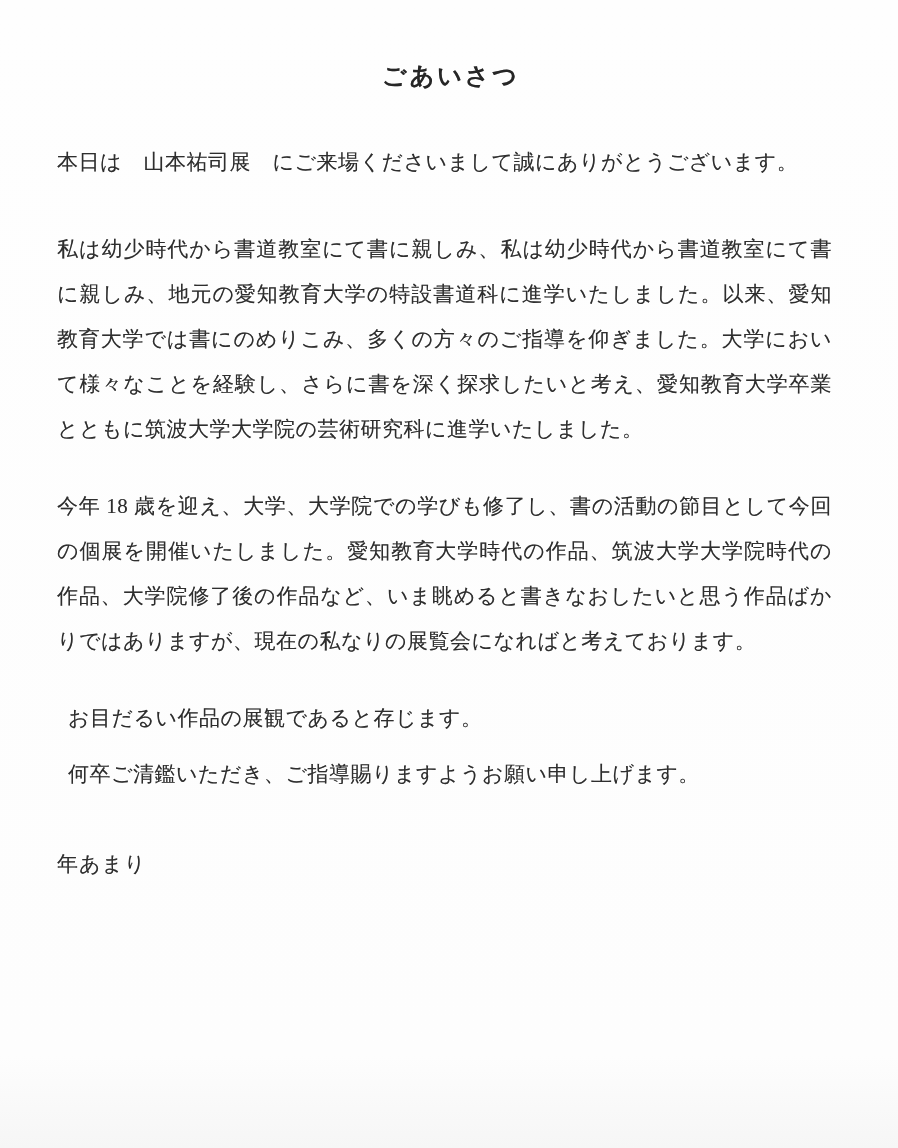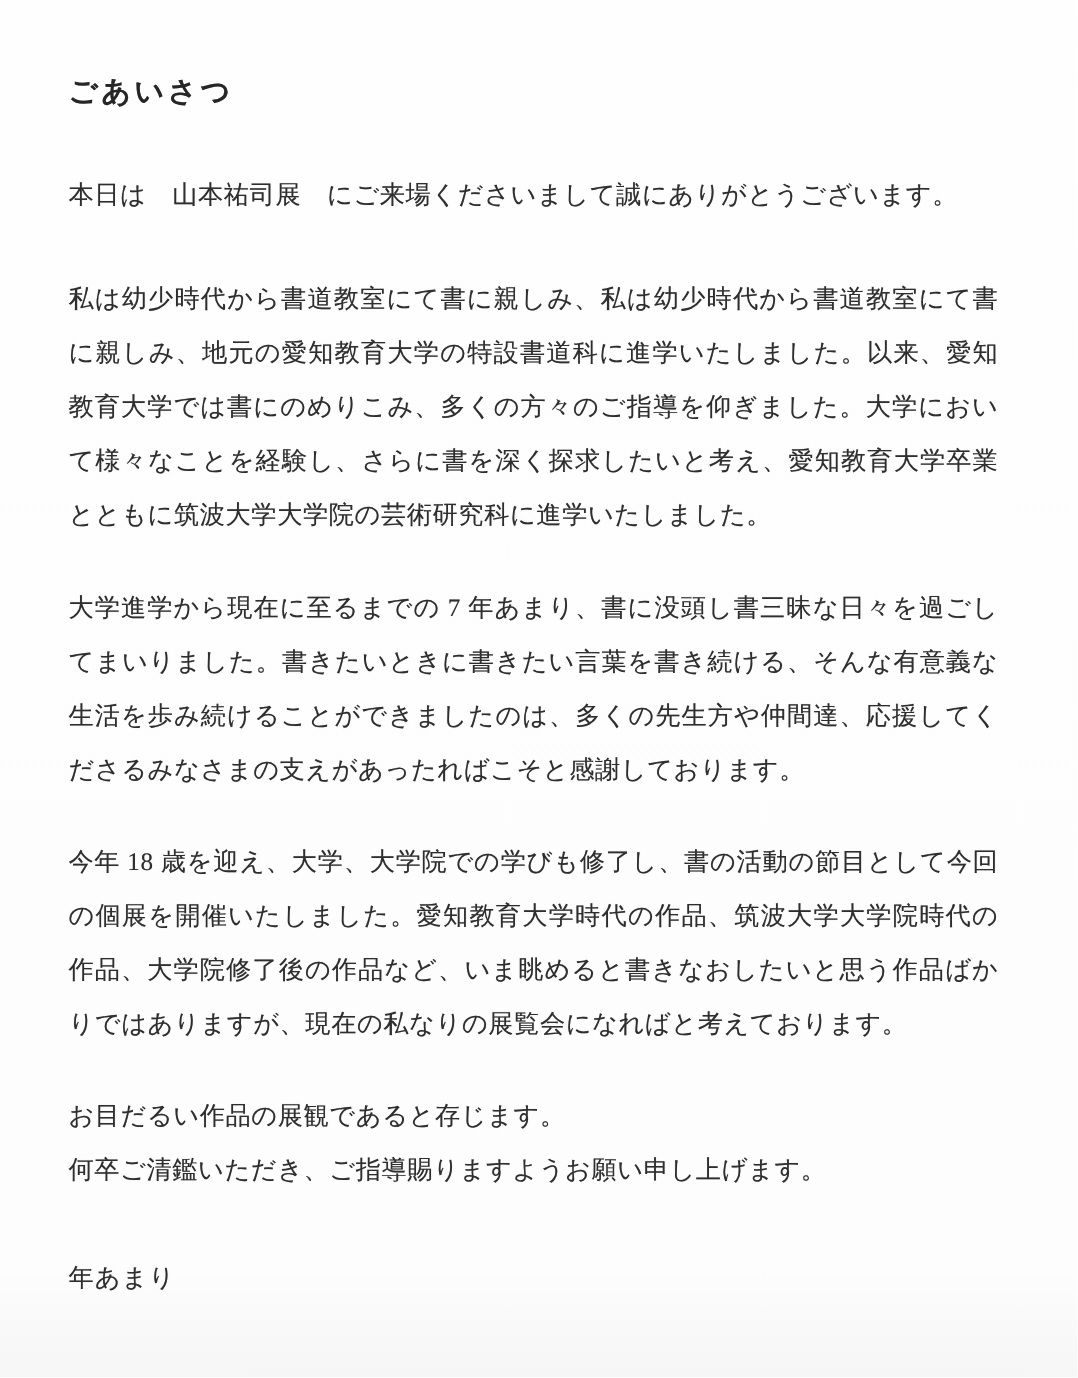--- a/index.html
+++ b/index.html
@@ -13,20 +13,21 @@
     height: 1148px;
     margin: 0 auto;
     background: linear-gradient(180deg, #fefefe 0%, #fdfdfd 92%, #f6f6f6 100%);
     font-family: "Liberation Serif", "DejaVu Serif", serif;
     color: #2e2e2e;
     box-sizing: border-box;
     padding: 60px 53px 0 57px;
     overflow: hidden;
   }
   .doc-title {
+    text-align: center;
     font-size: 24px;
     font-weight: 600;
     letter-spacing: 3px;
     margin: 0 0 48px 0;
     color: #262626;
     text-shadow: 0 0 0.5px rgba(40,40,40,0.45);
   }
   .para {
     font-size: 21px;
     line-height: 45px;
@@ -34,42 +35,41 @@
     text-align: justify;
     text-justify: inter-character;
     letter-spacing: 0.5px;
     color: #2e2e2e;
     text-shadow: 0 0 0.6px rgba(40,40,40,0.4);
   }
   .para.first {
     margin-bottom: 42px;
   }
   .closing .para {
-    margin: 0;
+    margin: 11px;
   }
   .signature {
     font-size: 21px;
     line-height: 45px;
     letter-spacing: 1px;
     margin-top: 45px;
     color: #2e2e2e;
     text-shadow: 0 0 0.6px rgba(40,40,40,0.4);
   }
 </style>
 </head>
 <body>
 
 <div class="page">
   <h1 class="doc-title">ごあいさつ</h1>
 
   <p class="para first">本日は　山本祐司展　にご来場くださいまして誠にありがとうございます。</p>
 
   <p class="para">私は幼少時代から書道教室にて書に親しみ、私は幼少時代から書道教室にて書に親しみ、地元の愛知教育大学の特設書道科に進学いたしました。以来、愛知教育大学では書にのめりこみ、多くの方々のご指導を仰ぎました。大学において様々なことを経験し、さらに書を深く探求したいと考え、愛知教育大学卒業とともに筑波大学大学院の芸術研究科に進学いたしました。</p>
 
-  <p class="para">大学進学から現在に至るまでの 7 年あまり、書に没頭し書三昧な日々を過ごしてまいりました。書きたいときに書きたい言葉を書き続ける、そんな有意義な生活を歩み続けることができましたのは、多くの先生方や仲間達、応援してくださるみなさまの支えがあったればこそと感謝しております。</p>
 
   <p class="para">今年 18 歳を迎え、大学、大学院での学びも修了し、書の活動の節目として今回の個展を開催いたしました。愛知教育大学時代の作品、筑波大学大学院時代の作品、大学院修了後の作品など、いま眺めると書きなおしたいと思う作品ばかりではありますが、現在の私なりの展覧会になればと考えております。</p>
 
   <div class="closing">
     <p class="para">お目だるい作品の展観であると存じます。</p>
     <p class="para">何卒ご清鑑いただき、ご指導賜りますようお願い申し上げます。</p>
   </div>
 
   <div class="signature">年あまり</div>
 </div>

